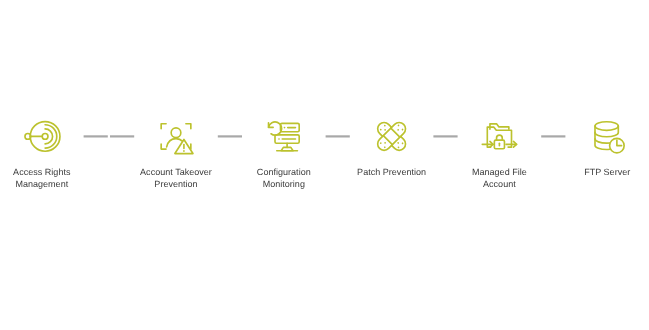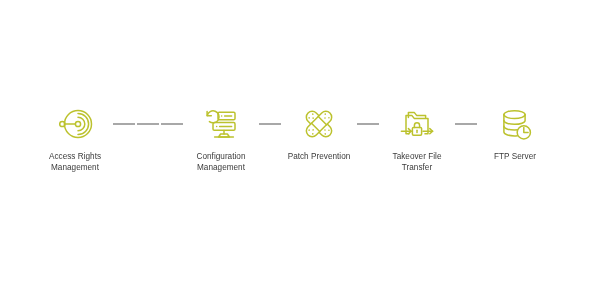--- a/index.html
+++ b/index.html
@@ -85,40 +85,56 @@
       </svg>
     </span>
     <div class="step-label">Access Rights Management</div>
   </div>
 
   <div class="connector"></div>
 
 
   <div class="connector"></div>
 
+  <div class="step">
+    <span class="step-icon">
+      <svg viewBox="0 0 40 40" fill="none" stroke="#bcc22e" stroke-width="1.5" stroke-linecap="round" stroke-linejoin="round">
+        <path d="M6.5 13 V8.5 H11"></path>
+        <path d="M29 8.5 H33.5 V13"></path>
+        <path d="M6.5 27 V31.5 H11"></path>
+        <path d="M33.5 27 V31.5 H29"></path>
+        <circle cx="20" cy="16.6" r="4.4"></circle>
+        <path d="M11.5 29.5 C12.6 24.6 15.9 22 20 22 C22.4 22 24.5 22.9 26.1 24.5"></path>
+        <path d="M27.2 22.8 L35.4 35.6 H19 Z" fill="#ffffff"></path>
+        <path d="M27.2 27.4 V31"></path>
+        <path d="M27.2 33.2 V33.4"></path>
+      </svg>
+    </span>
+    <div class="step-label">Account Takeover Prevention</div>
+  </div>
 
   <div class="connector"></div>
 
   <div class="step">
     <span class="step-icon">
       <svg viewBox="0 0 40 40" fill="none" stroke="#bcc22e" stroke-width="1.5" stroke-linecap="round" stroke-linejoin="round">
         <path d="M6.2 11.6 A6 6 0 1 1 8.4 17.6"></path>
         <path d="M6.1 7.6 V11.8 H10.3"></path>
         <rect x="17" y="8.2" width="17" height="7.6" rx="1.3"></rect>
         <path d="M20.6 12 H20.7"></path>
         <path d="M23.6 12 H30.6"></path>
         <rect x="12" y="18.6" width="22" height="7.6" rx="1.3"></rect>
         <path d="M15.6 22.4 H15.7"></path>
         <path d="M18.6 22.4 H30.6"></path>
         <path d="M23 26.4 V30"></path>
         <path d="M13.6 33 H32.4"></path>
         <path d="M19.6 30 H26.4 L28.4 33 H17.6 Z"></path>
       </svg>
     </span>
-    <div class="step-label">Configuration Management</div>
+    <div class="step-label">Configuration Monitoring</div>
   </div>
 
   <div class="connector"></div>
 
   <div class="step">
     <span class="step-icon">
       <svg viewBox="0 0 40 40" fill="none" stroke="#bcc22e" stroke-width="1.5" stroke-linecap="round" stroke-linejoin="round">
         <g transform="rotate(45 20 20)">
           <rect x="4.5" y="14.2" width="31" height="11.6" rx="5.8"></rect>
           <path d="M15.2 14.2 V25.8"></path>
@@ -162,21 +178,21 @@
         <rect x="12.6" y="18" width="14.8" height="14.8" fill="#ffffff" stroke="none"></rect>
         <rect x="15.4" y="23.4" width="9.2" height="7.8" rx="1.2" fill="#ffffff"></rect>
         <path d="M17.4 23.4 V21.4 A2.6 2.6 0 0 1 22.6 21.4 V23.4"></path>
         <path d="M20 26.2 V28.4"></path>
         <path d="M4.4 27.2 H14.2"></path>
         <path d="M11.4 24.6 L14.2 27.2 L11.4 29.8"></path>
         <path d="M26 27.2 H35.6"></path>
         <path d="M32.8 24.6 L35.6 27.2 L32.8 29.8"></path>
       </svg>
     </span>
-    <div class="step-label">Takeover File Transfer</div>
+    <div class="step-label">Managed File Account</div>
   </div>
 
   <div class="connector"></div>
 
   <div class="step">
     <span class="step-icon">
       <svg viewBox="0 0 40 40" fill="none" stroke="#bcc22e" stroke-width="1.5" stroke-linecap="round" stroke-linejoin="round">
         <ellipse cx="19.5" cy="10.6" rx="10.6" ry="3.9"></ellipse>
         <path d="M8.9 10.6 V16.4 C8.9 18.6 13.6 20.3 19.5 20.3 C25.4 20.3 30.1 18.6 30.1 16.4 V10.6"></path>
         <path d="M8.9 16.4 V22.2 C8.9 24.4 13.6 26.1 19.5 26.1 C22.1 26.1 24.4 25.8 26.2 25.3"></path>

